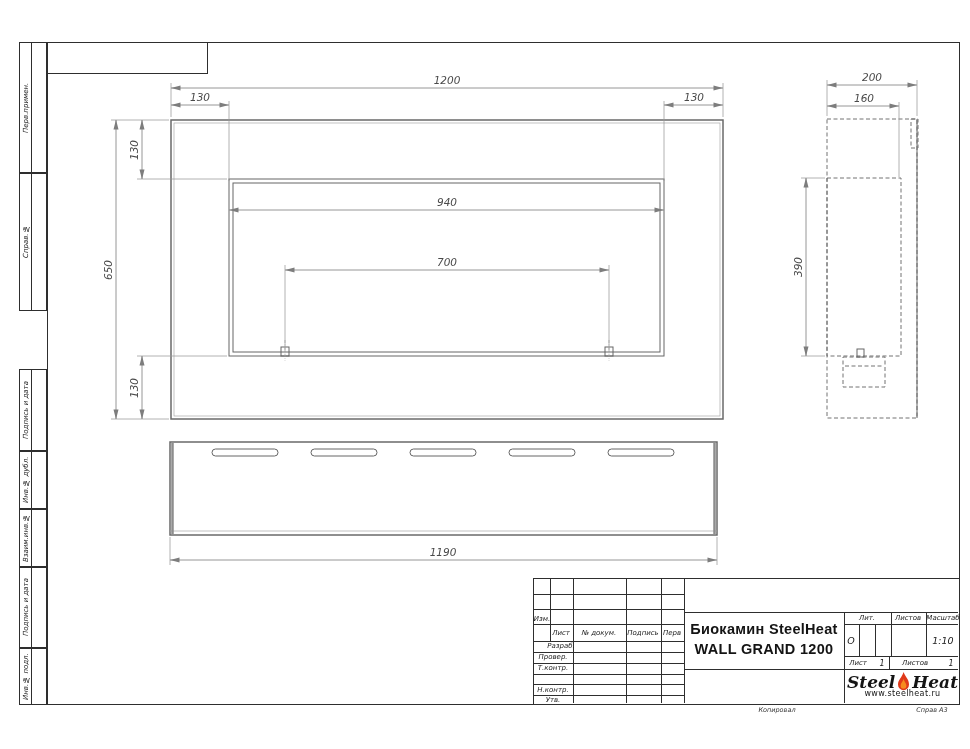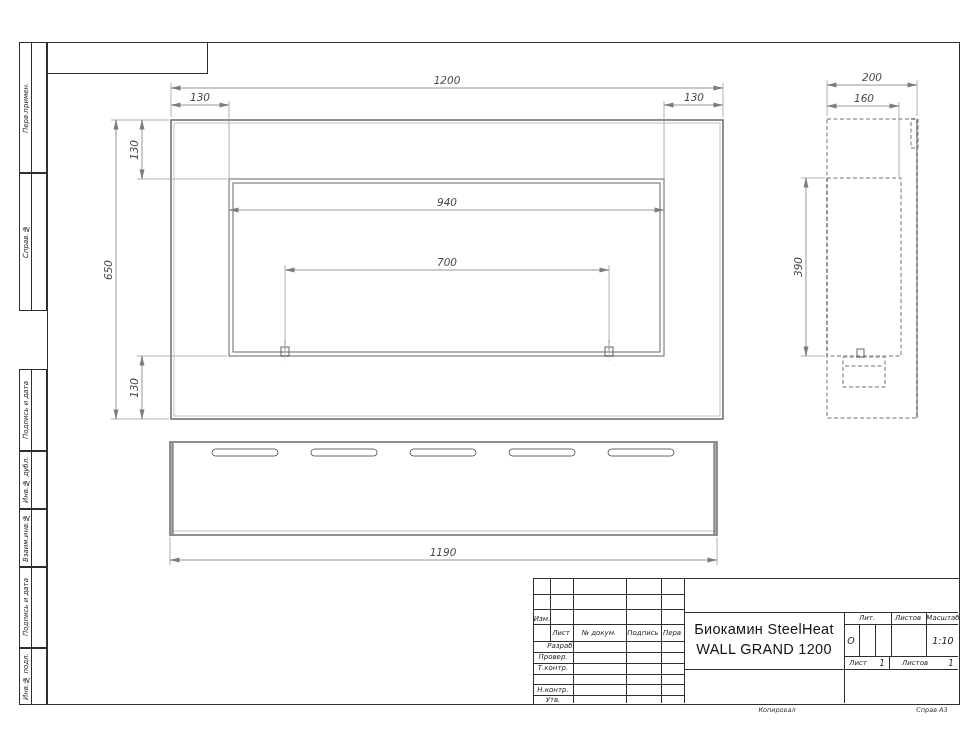--- a/index.html
+++ b/index.html
@@ -16,21 +16,21 @@
   .vtext { position:absolute; left:0; top:0; width:12px; height:100%; display:flex; align-items:center; justify-content:center;
            writing-mode:vertical-rl; transform:rotate(180deg); font:italic 7px "DejaVu Sans",sans-serif; color:#222; white-space:nowrap; }
 
   
   .tb { left:533px; top:578px; width:427px; height:127px; border:1.4px solid #2e2e2e; box-sizing:border-box; }
   .vl { position:absolute; width:1px; background:#2e2e2e; }
   .hl { position:absolute; height:1px; background:#2e2e2e; }
   .cc { position:absolute; transform:translate(-50%,-50%); white-space:nowrap; }
   .cap { font:italic 7px "DejaVu Sans",sans-serif; color:#1c1c1c; }
   .val { font:italic 9.5px "DejaVu Sans",sans-serif; color:#1c1c1c; }
-  .tb-title { font-family:"Liberation Sans",sans-serif; font-weight:normal; font-size:14.5px; color:#141414; letter-spacing:0.3px; }
+  .tb-title { font-family:"Liberation Sans",sans-serif; font-weight:bold; font-size:14.5px; color:#141414; letter-spacing:0.3px; }
   .footnote { font:italic 6.5px "DejaVu Sans",sans-serif; color:#333; }
 
   
   .logo-wrap { position:absolute; left:310px; top:91px; width:117px; text-align:center; }
   .logo-row { display:inline-flex; align-items:flex-end; justify-content:center; height:22px; }
   .logo-word { font-family:"DejaVu Serif",serif; font-style:italic; font-weight:bold; font-size:17px; color:#141414; line-height:20px; }
   .logo-url { font-family:"DejaVu Sans",sans-serif; font-size:8px; color:#141414; letter-spacing:0.4px; margin-top:-3px; }
 
   
   svg.draw { position:absolute; left:0; top:0; }
@@ -213,16 +213,27 @@
   <div class="cc cap" style="left:374px;top:39px;">Листов</div>
   <div class="cc cap" style="left:409px;top:39px;">Масштаб</div>
   <div class="cc val" style="left:317px;top:61px;">О</div>
   <div class="cc val" style="left:409px;top:61px;font-style:italic;">1:10</div>
 
   <div class="cc cap" style="left:324px;top:83.5px;">Лист</div>
   <div class="cc val" style="left:348px;top:83.5px;font-size:8px;">1</div>
   <div class="cc cap" style="left:381px;top:83.5px;">Листов</div>
   <div class="cc val" style="left:417px;top:83.5px;font-size:8px;">1</div>
 
+  <div class="logo-wrap">
+    <div class="logo-row">
+      <span class="logo-word">Steel</span>
+      <svg width="15" height="20" viewBox="0 0 15 20" style="margin:0 1px;">
+        <path d="M7.5 0 C9 4.5 13 7 13 12.5 A5.5 5.8 0 0 1 2 12.5 C2 7.8 6 5.5 7.5 0 Z" fill="#e03a1a"></path>
+        <path d="M7.5 7 C8.3 9.8 10.4 11 10.4 13.8 A2.9 3 0 0 1 4.6 13.8 C4.6 11.4 6.7 9.8 7.5 7 Z" fill="#f68b1f"></path>
+      </svg>
+      <span class="logo-word">Heat</span>
+    </div>
+    <div class="logo-url">www.steelheat.ru</div>
+  </div>
 </div>
 
 <div class="abs footnote" style="left:742px;top:706px;width:70px;text-align:center;">Копировал</div>
 <div class="abs footnote" style="left:897px;top:706px;width:70px;text-align:center;">Справ А3</div>
 
 </body></html>

